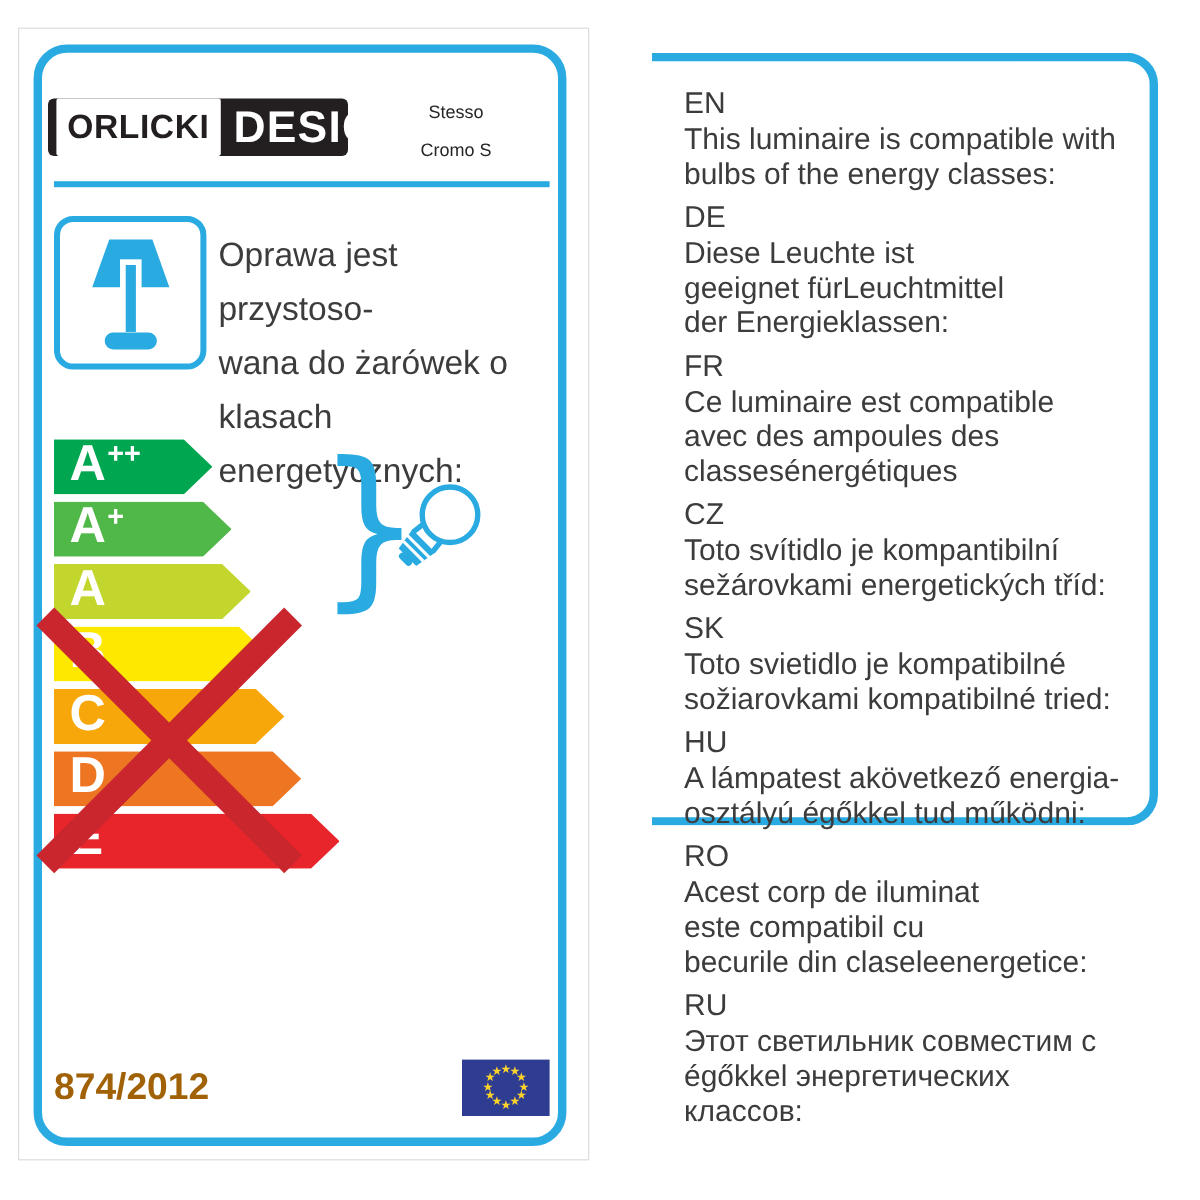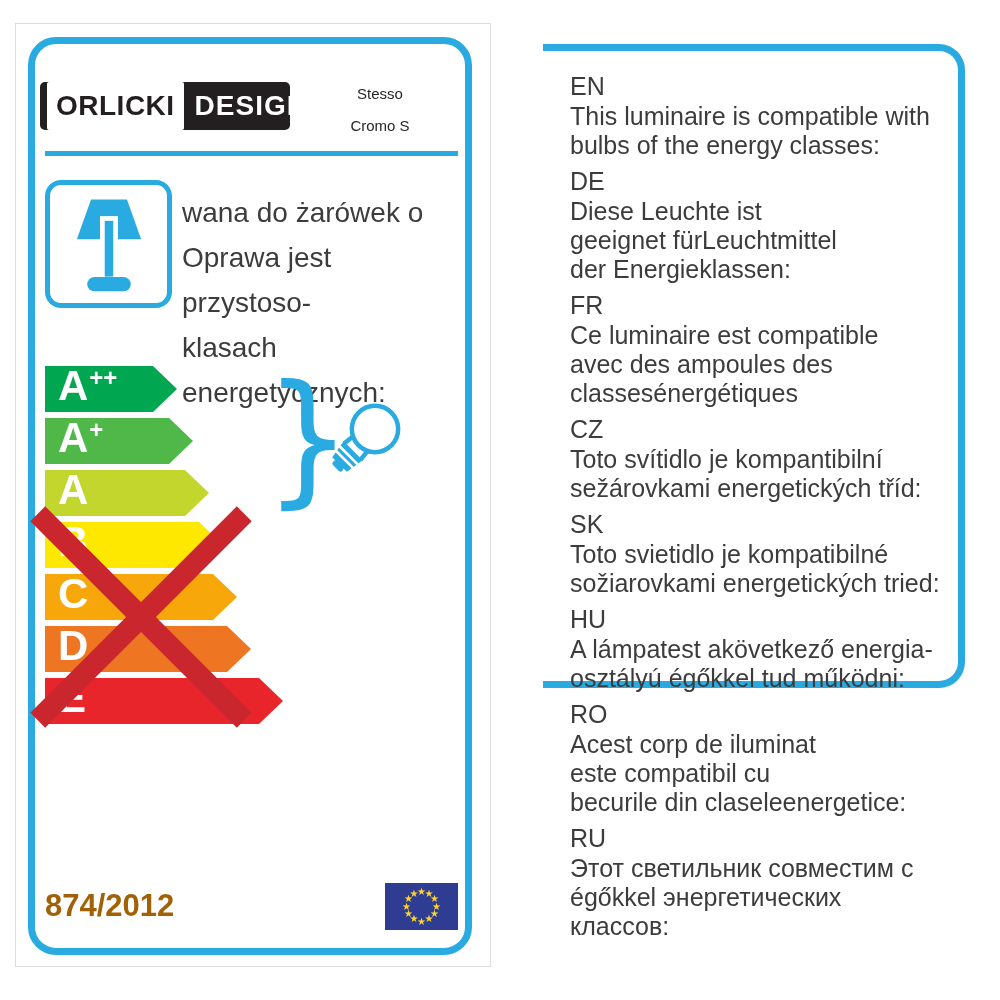--- a/index.html
+++ b/index.html
@@ -13,21 +13,21 @@
   .abs{position:absolute;}
 
   .photo-frame{left:15px;top:23px;width:476px;height:944px;border:1px solid #dcdcdc;}
 
   .left-panel{left:28px;top:37px;width:444px;height:918px;border:7px solid var(--blue);border-radius:28px;}
 
   
   .logo{left:40px;top:82px;width:250px;height:48px;background:#231f20;border-radius:5px;display:flex;align-items:center;}
   .logo-white{margin-left:7px;background:#fff;height:48px;display:flex;align-items:center;padding:12px 9px;border-radius:2px;}
   .logo-orlicki{font-size:28px;font-weight:bold;color:#231f20;letter-spacing:.5px;}
-  .logo-design{color:#fff;font-size:28px;font-weight:bold;margin-left:11px;letter-spacing:1px;}
+  .logo-design{color:#fff;font-size:37px;font-weight:bold;margin-left:11px;letter-spacing:1px;}
 
   .product-name{left:298px;top:78px;width:164px;text-align:center;font-size:15px;line-height:32px;color:#262626;}
 
   .divider{left:45px;top:151px;width:413px;height:5px;background:var(--blue);}
 
   
   .lamp-box{left:45px;top:180px;width:127px;height:128px;border:5px solid var(--blue);border-radius:16px;display:flex;align-items:center;justify-content:center;}
 
   .notice{left:182px;top:190px;width:285px;font-size:28px;line-height:45px;color:var(--ink);}
 
@@ -82,22 +82,22 @@
 
   <div class="abs lamp-box">
     <svg width="96" height="104" viewBox="0 0 100 110">
       <polygon points="31,8 69,8 84,50 16,50" fill="#29abe2"></polygon>
       <rect x="43" y="28" width="14" height="64" fill="#29abe2" stroke="#ffffff" stroke-width="5"></rect>
       <rect x="27" y="90" width="46" height="15" rx="7.5" fill="#29abe2"></rect>
     </svg>
   </div>
 
   <div class="abs notice">
+    <div>Oprawa jest przystoso-</div>
     <div>wana do żarówek o</div>
-    <div>Oprawa jest przystoso-</div>
     <div>klasach energetycznych:</div>
   </div>
 
   <div class="abs arrows">
 
       <div class="arrow" style="background-color: rgb(0, 166, 80); width: 132px;">
         <span class="ltr"><b>A</b><sup>++</sup></span>
       </div>
 
       <div class="arrow" style="background-color: rgb(80, 184, 72); width: 148px;">
@@ -191,21 +191,21 @@
         <div class="lang-lines">
           <div>Toto svítidlo je kompantibilní</div>
           <div>sežárovkami energetických tříd:</div>
         </div>
       </div>
 
       <div class="lang-section">
         <div class="lang-code">SK</div>
         <div class="lang-lines">
           <div>Toto svietidlo je kompatibilné</div>
-          <div>sožiarovkami energetických tried:</div>
+          <div>sožiarovkami kompatibilné tried:</div>
         </div>
       </div>
 
       <div class="lang-section">
         <div class="lang-code">HU</div>
         <div class="lang-lines">
           <div>A lámpatest akövetkező energia-</div>
           <div>osztályú égőkkel tud működni:</div>
         </div>
       </div>

